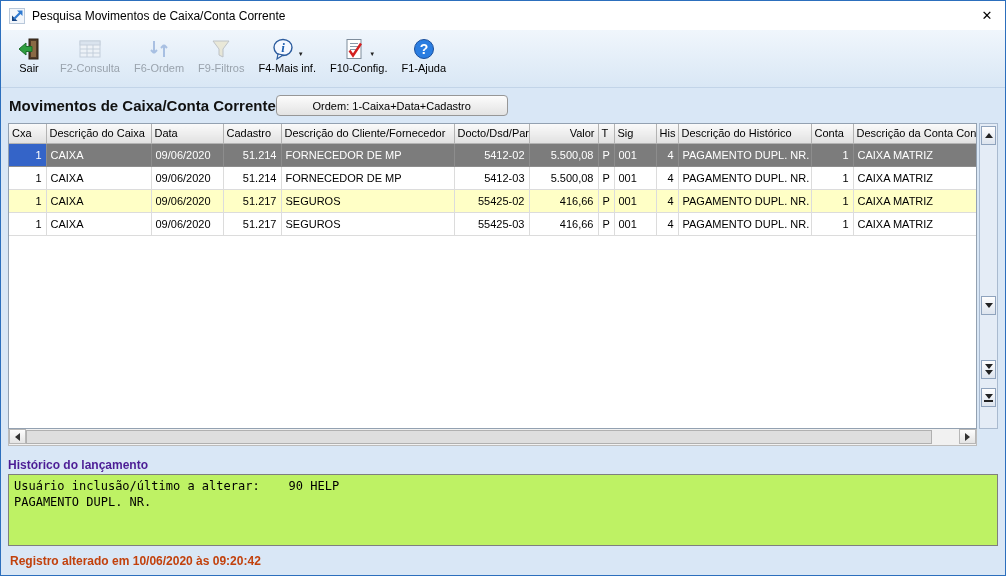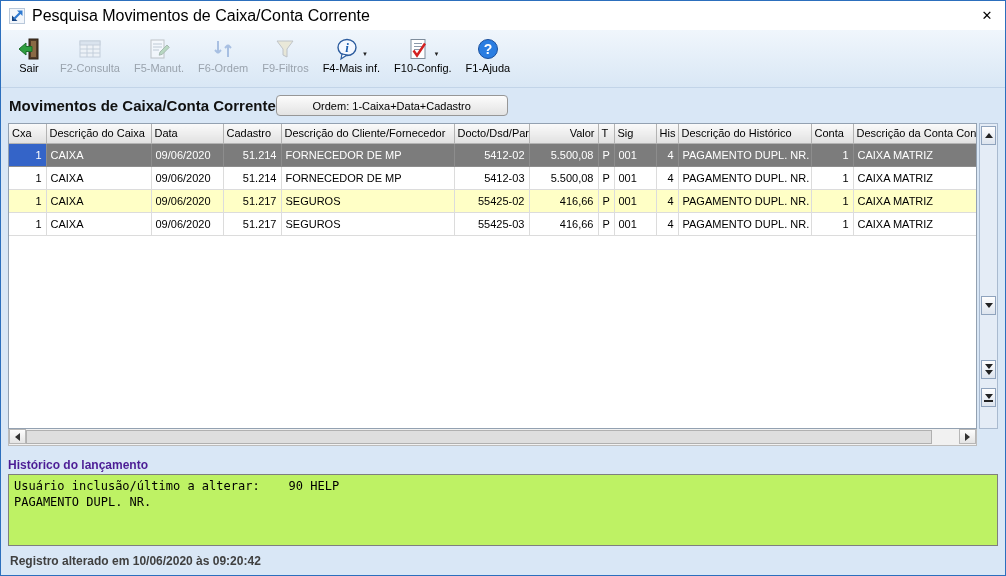--- a/index.html
+++ b/index.html
@@ -6,21 +6,21 @@
   html, body { background: #fff; }
   body { font-family: "Liberation Sans", sans-serif; }
 
   .window { width: 1006px; height: 576px; border: 1px solid #2c6fbd; background: #d9e7f6;
             display: flex; flex-direction: column; overflow: hidden; }
 
   
   .titlebar { height: 29px; background: #ffffff; display: flex; align-items: center;
               padding-left: 8px; flex: 0 0 auto; }
   .app-icon { width: 16px; height: 16px; margin-right: 7px; flex: 0 0 auto; }
-  .title { font-size: 16px; color: #000; white-space: nowrap; }
+  .title { font-size: 12px; color: #000; white-space: nowrap; }
   .close-btn { margin-left: auto; width: 36px; height: 29px; display: flex; align-items: center;
                justify-content: center; font-size: 13px; color: #000; cursor: default; }
 
   
   .toolbar { height: 58px; background: linear-gradient(#f0f6fc, #d9e7f5);
              border-bottom: 1px solid #c2d4e8; display: flex; align-items: flex-start;
              padding: 2px 0 0 4px; flex: 0 0 auto; }
   .tbtn { display: flex; flex-direction: column; align-items: center; padding: 3px 7px 2px;
           min-width: 48px; }
   .icon-row { height: 27px; display: flex; align-items: center; gap: 3px; }
@@ -85,21 +85,21 @@
 
   
   .hist-label { font-weight: bold; font-size: 12px; margin: 12px 0 2px; color: #4c1d95; }
   .hist-box { height: 72px; background: #bef264; border: 1px solid #7f7f7f;
               font-family: "DejaVu Sans Mono", monospace; font-size: 12px; line-height: 16px;
               padding: 3px 5px; overflow: hidden; }
   .hist-line { white-space: pre; }
 
   
   .statusbar { margin-top: auto; height: 26px; display: flex; align-items: center;
-               font-size: 12px; font-weight: bold; color: #404040; padding: 0 2px 3px; }
+               font-size: 12px; font-weight: bold; color: #c2410c; padding: 0 2px 3px; }
 </style>
 </head>
 <body>
 
 <div class="window">
 
   <div class="titlebar">
     <svg class="app-icon" viewBox="0 0 16 16">
       <rect x="0.5" y="0.5" width="15" height="15" fill="#f2f6fb" stroke="#b9c8da"></rect>
       <polygon points="3,13 3,7.5 8.5,13" fill="#16427e"></polygon>
@@ -130,32 +130,20 @@
           <rect x="2" y="4" width="20" height="4" fill="#c7d3e0" stroke="#9aa7b8"></rect>
           <line x1="2" y1="12" x2="22" y2="12" stroke="#9aa7b8"></line>
           <line x1="2" y1="16" x2="22" y2="16" stroke="#9aa7b8"></line>
           <line x1="9" y1="8" x2="9" y2="20" stroke="#9aa7b8"></line>
           <line x1="15" y1="8" x2="15" y2="20" stroke="#9aa7b8"></line>
         </svg>
       </div>
       <span class="tlabel">F2-Consulta</span>
     </div>
 
-    <div class="tbtn disabled">
-      <div class="icon-row">
-        <svg width="24" height="24" viewBox="0 0 24 24" opacity="0.45">
-          <rect x="4" y="3" width="13" height="18" fill="#ffffff" stroke="#8a8a8a"></rect>
-          <line x1="6" y1="7" x2="15" y2="7" stroke="#8a99a8"></line>
-          <line x1="6" y1="10" x2="15" y2="10" stroke="#8a99a8"></line>
-          <line x1="6" y1="13" x2="12" y2="13" stroke="#8a99a8"></line>
-          <polygon points="13,15 20,8 22.3,10.3 15.3,17.3 12.2,18.2" fill="#7fba7f" stroke="#557755"></polygon>
-        </svg>
-      </div>
-      <span class="tlabel">F5-Manut.</span>
-    </div>
 
     <div class="tbtn disabled">
       <div class="icon-row">
         <svg width="24" height="24" viewBox="0 0 24 24" opacity="0.4">
           <path d="M7 4 v12 M7 16 l-3 -3 M7 16 l3 -3" stroke="#4a78c0" fill="none" stroke-width="2"></path>
           <path d="M17 20 v-12 M17 8 l-3 3 M17 8 l3 3" stroke="#4a78c0" fill="none" stroke-width="2"></path>
         </svg>
       </div>
       <span class="tlabel">F6-Ordem</span>
     </div>

